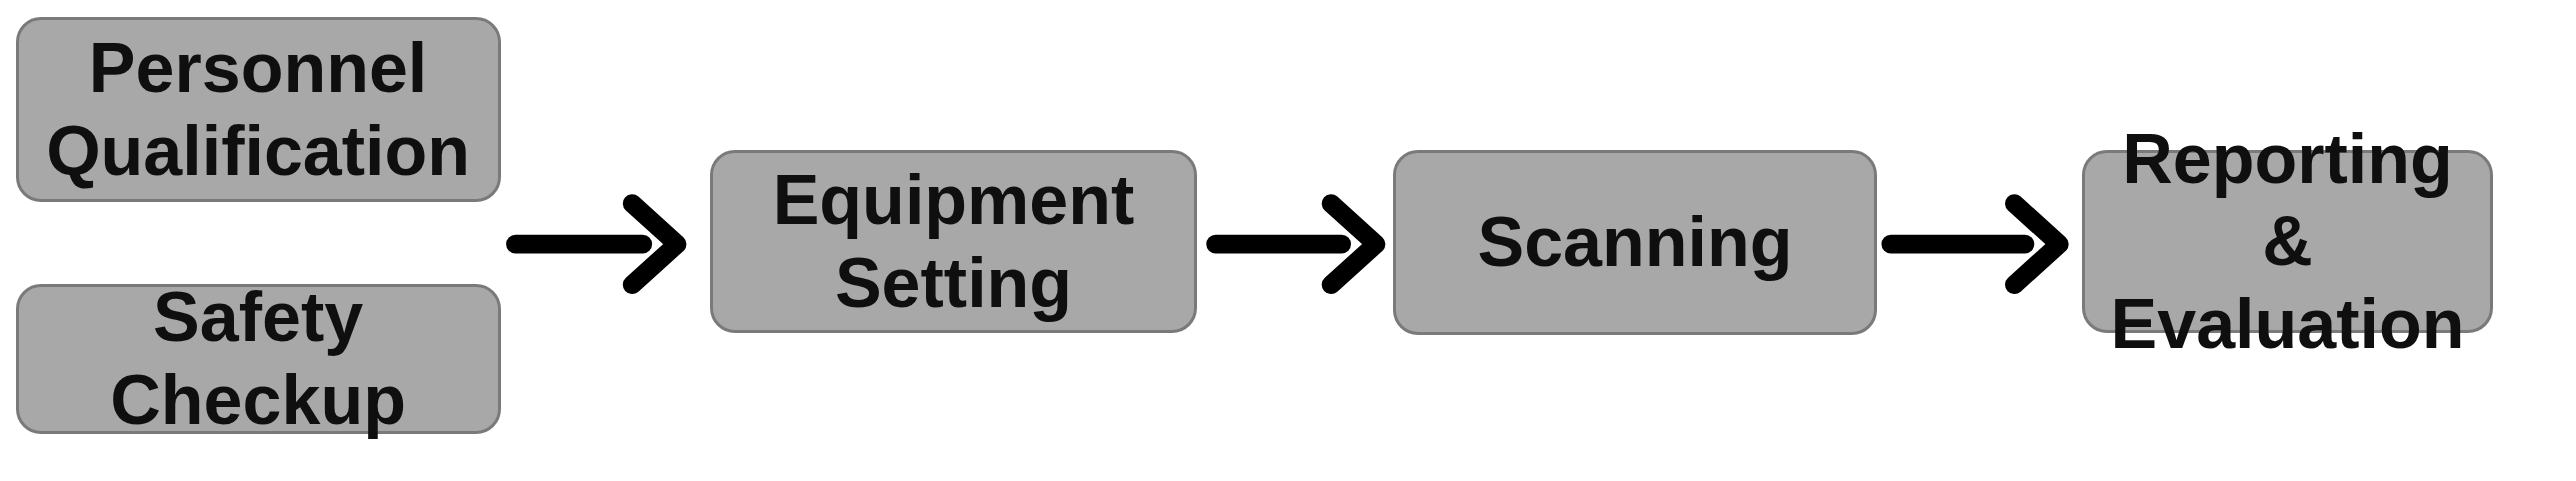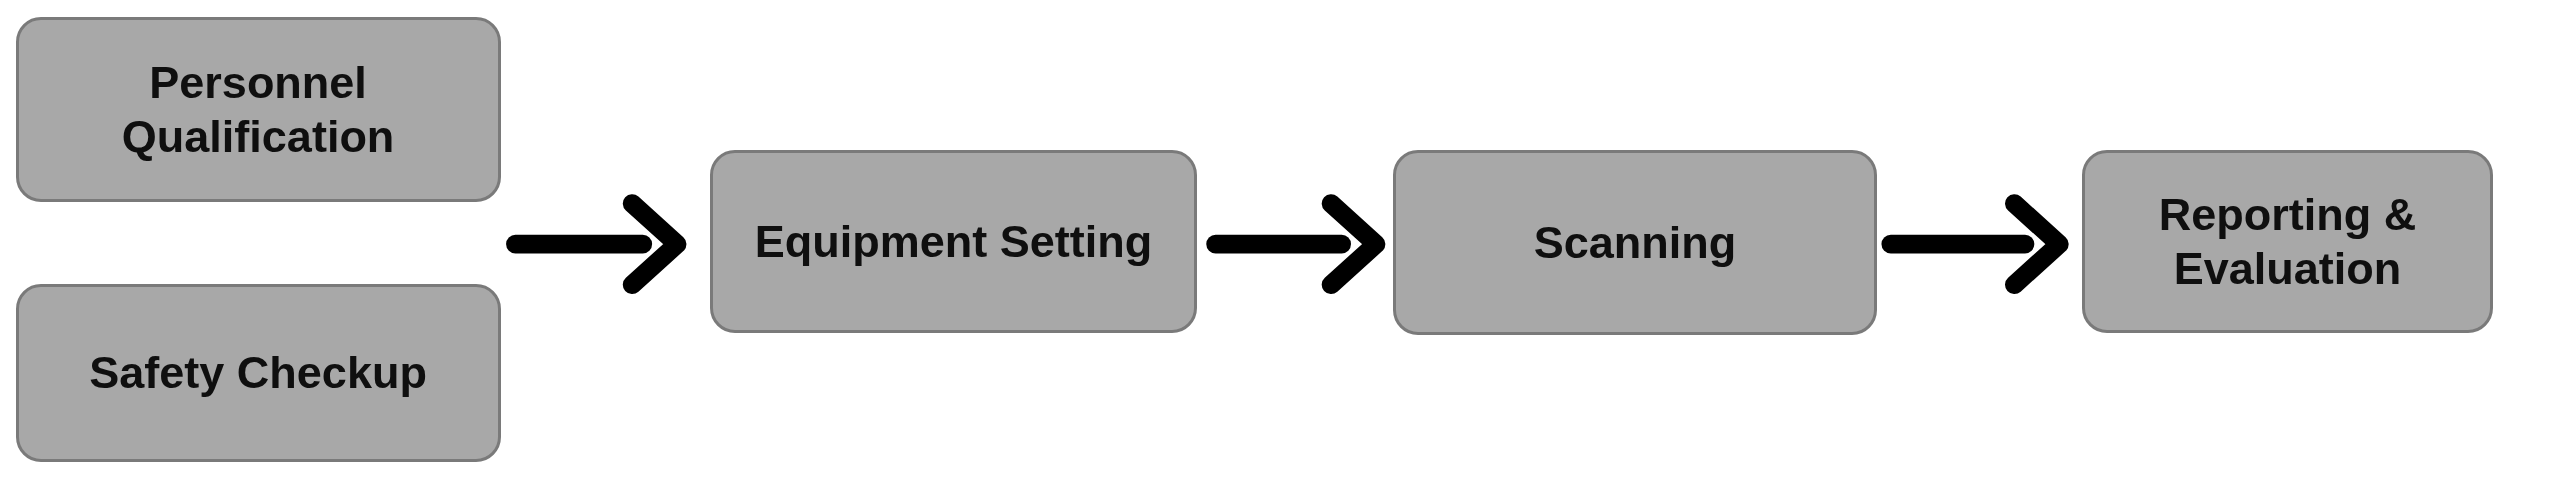--- a/index.html
+++ b/index.html
@@ -19,30 +19,30 @@
     position: absolute;
     box-sizing: border-box;
     background: #a8a8a8;
     border: 3.7px solid #7a7a7a;
     border-radius: 25px;
     display: flex;
     align-items: center;
     justify-content: center;
     text-align: center;
     font-weight: 700;
-    font-size: 45px;
+    font-size: 70px;
     line-height: 1.18;
     color: #0f0f0f;
   }
   .node-label {
     display: block;
     padding: 0 7.5px;
   }
   .node-personnel { left: 15.6px;   top: 17px;  width: 485px; height: 185px; }
-  .node-safety    { left: 15.6px;   top: 284px; width: 485px; height: 178px; }
+  .node-safety    { left: 15.6px;   top: 284px; width: 485px; height: 150px; }
   .node-equipment { left: 710px; top: 150px; width: 487px; height: 183px; }
   .node-scanning  { left: 1393px; top: 150px; width: 484px; height: 185px; }
   .node-reporting { left: 2082px; top: 150px; width: 411px; height: 183px; }
   .arrows-layer {
     position: absolute;
     left: 0;
     top: 0;
     width: 2576px;
     height: 482px;
     pointer-events: none;

